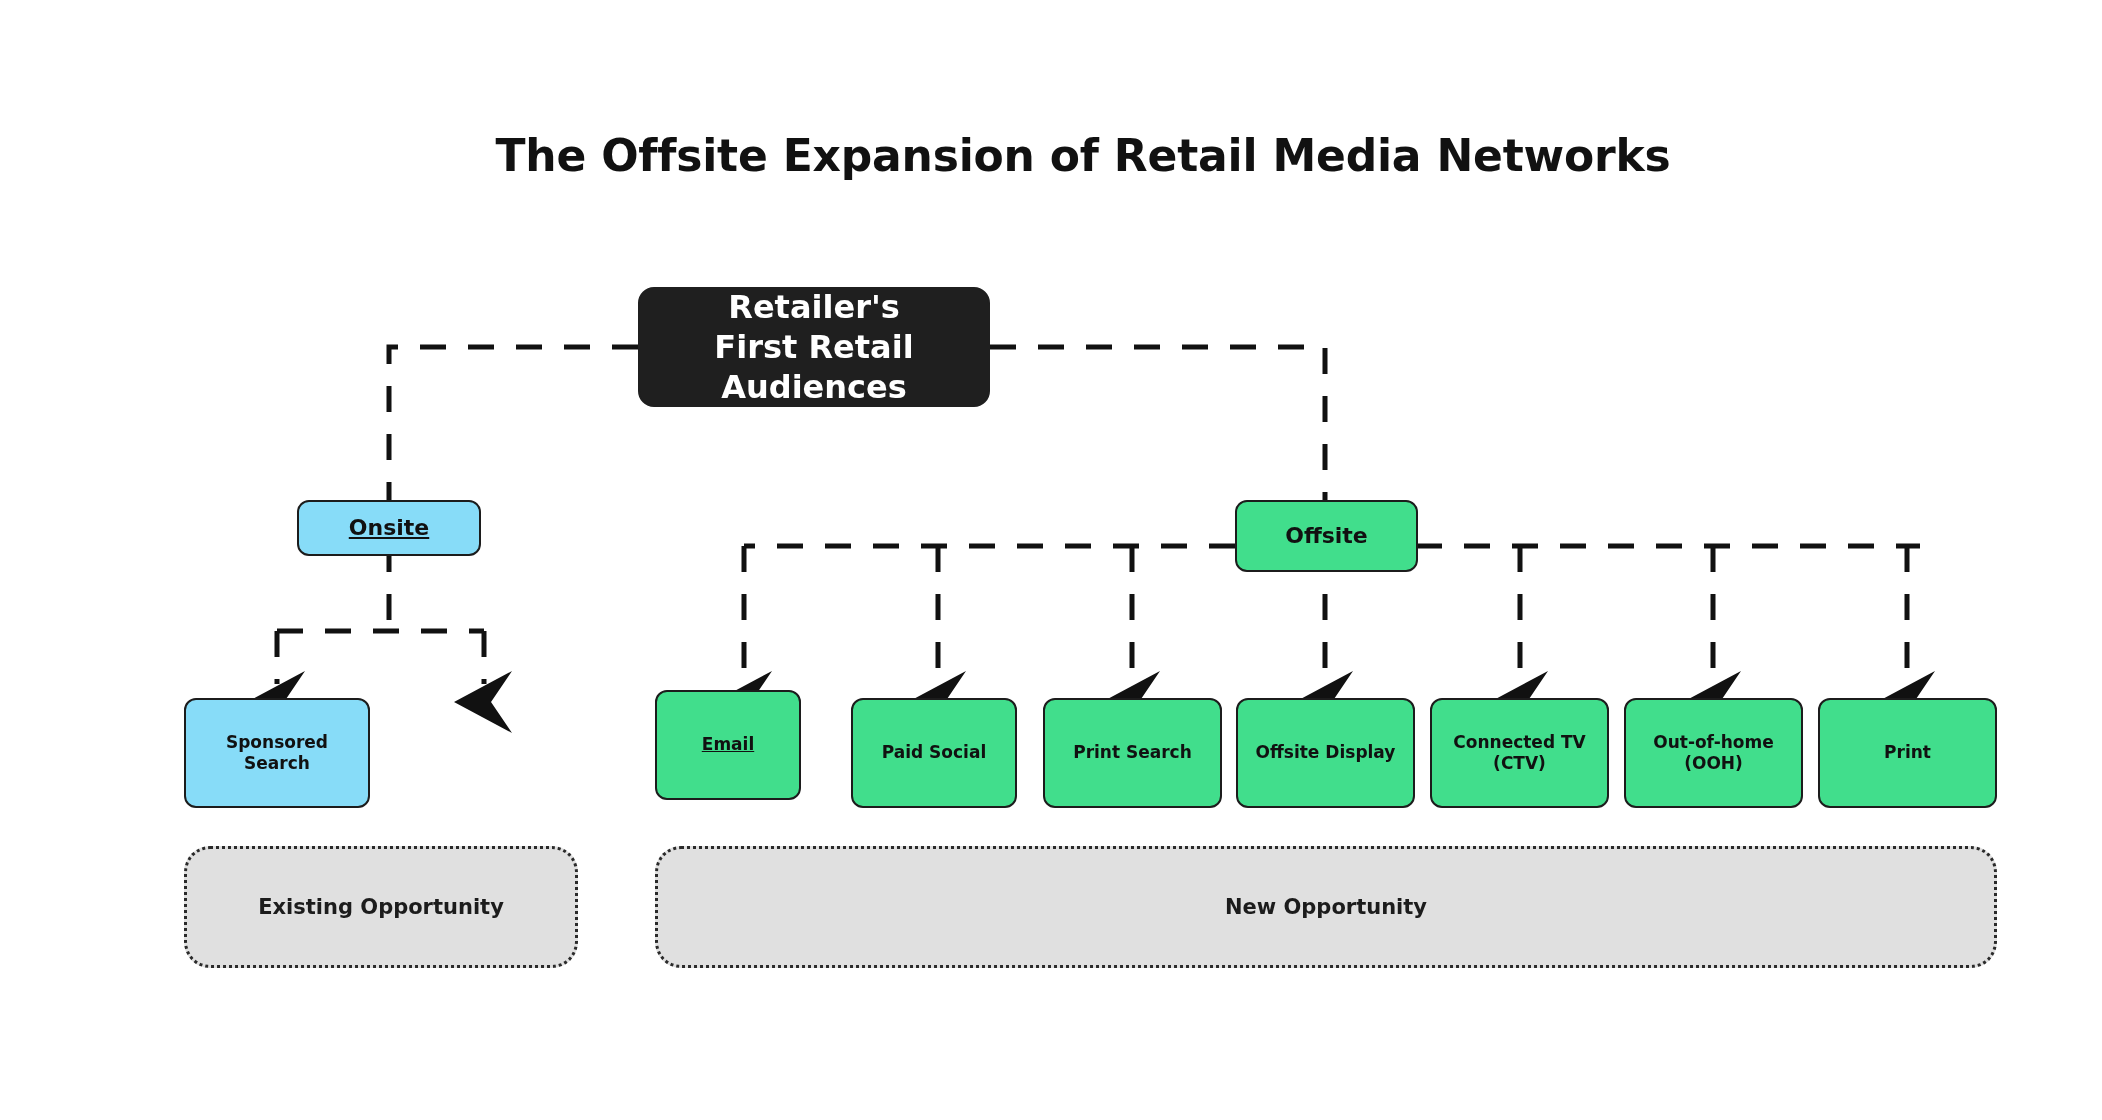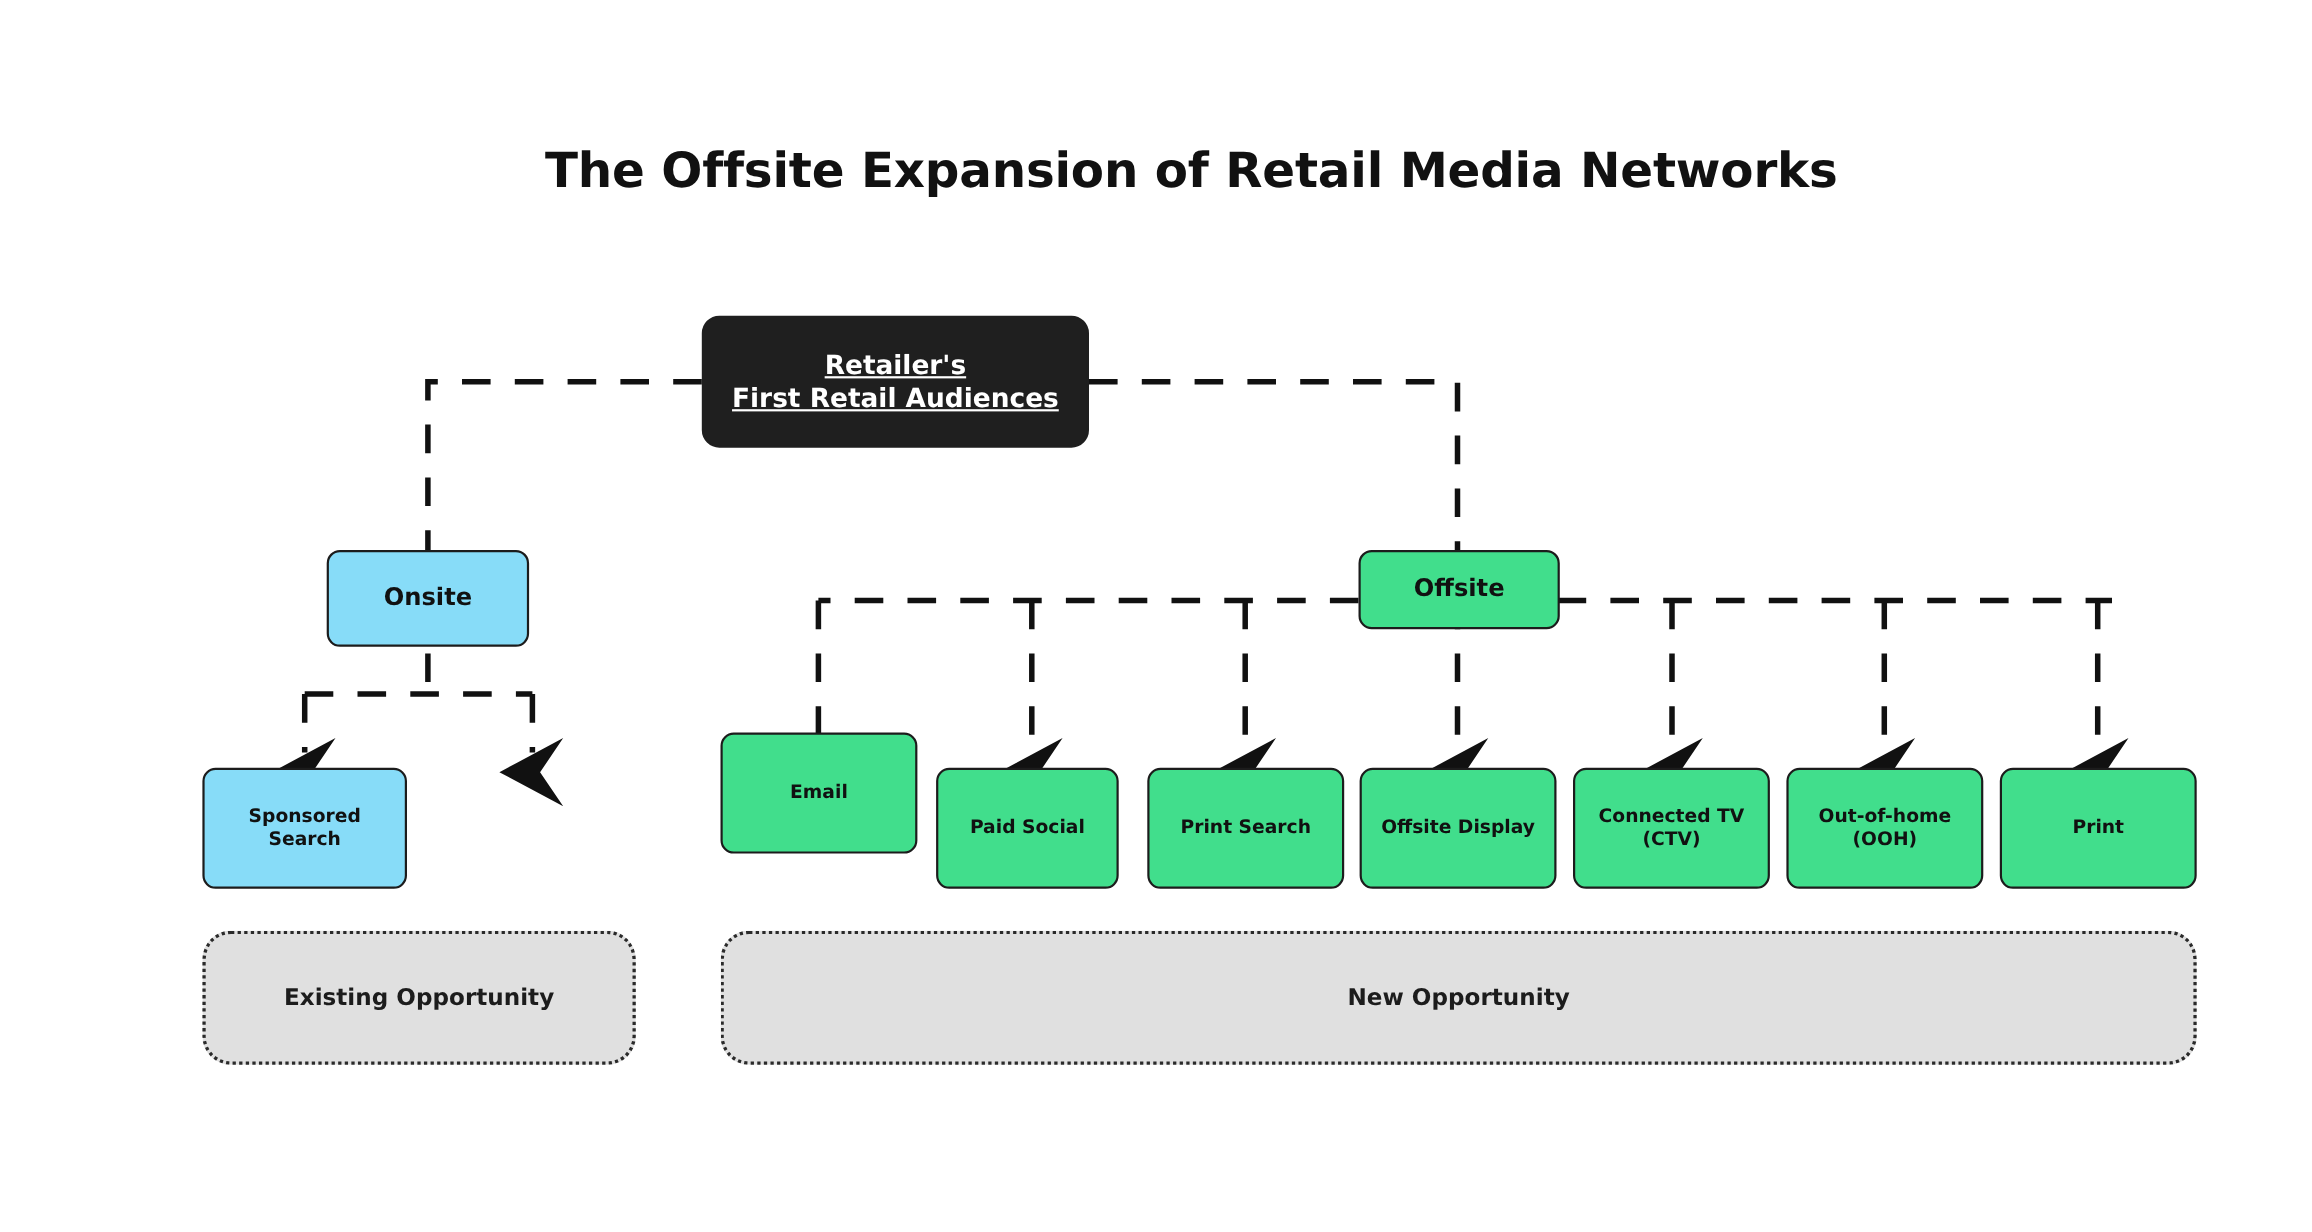--- a/index.html
+++ b/index.html
@@ -17,21 +17,21 @@
   }
 
   .node{
     position:absolute;box-sizing:border-box;
     display:flex;align-items:center;justify-content:center;text-align:center;
     border:2.5px solid #1c1c1c;border-radius:14px;
     color:#111111;font-weight:bold;line-height:1.26;
   }
   .node.root{
     background:#1f1f1f;border-color:#1f1f1f;color:#ffffff;
-    font-size:24px;border-radius:16px;text-decoration:underline;
+    font-size:32px;border-radius:16px;
   }
   .node.blue{background:#87DCF8;}
   .node.green{background:#41DE8C;}
   .node.cat{font-size:22px;border-radius:12px;}
   .node.leaf{font-size:17px;border-radius:12px;padding:0 8px;}
 
   .legend{
     position:absolute;box-sizing:border-box;
     display:flex;align-items:center;justify-content:center;text-align:center;
     background:#e0e0e0;border:3px dotted #2a2a2a;border-radius:26px;
@@ -79,33 +79,33 @@
 
   <div class="title">The Offsite Expansion of Retail Media Networks</div>
 
   <div class="node root" style="left:606px;top:287px;width:352px;height:120px;">
     <div>
       <div>Retailer's</div>
       <div>First Retail Audiences</div>
     </div>
   </div>
 
-  <div class="node blue cat" style="left:265px;top:500px;width:184px;height:88px;">
+  <div class="node blue cat" style="left:265px;top:500px;width:184px;height:56px;text-decoration:underline;">
     <span>Onsite</span>
   </div>
 
   <div class="node green cat" style="left:1203px;top:500px;width:183px;height:72px;">
     <span>Offsite</span>
   </div>
 
   <div class="node blue leaf" style="left:152px;top:698px;width:186px;height:110px;">
     <span>Sponsored Search</span>
   </div>
 
-  <div class="node green leaf" style="left:623px;top:666px;width:179px;height:110px;">
+  <div class="node green leaf" style="left:623px;top:690px;width:146px;height:110px;text-decoration:underline;">
     <span>Email</span>
   </div>
   <div class="node green leaf" style="left:819px;top:698px;width:166px;height:110px;">
     <span>Paid Social</span>
   </div>
   <div class="node green leaf" style="left:1011px;top:698px;width:179px;height:110px;">
     <span>Print Search</span>
   </div>
   <div class="node green leaf" style="left:1398px;top:698px;width:179px;height:110px;">
     <span>Connected TV (CTV)</span>

